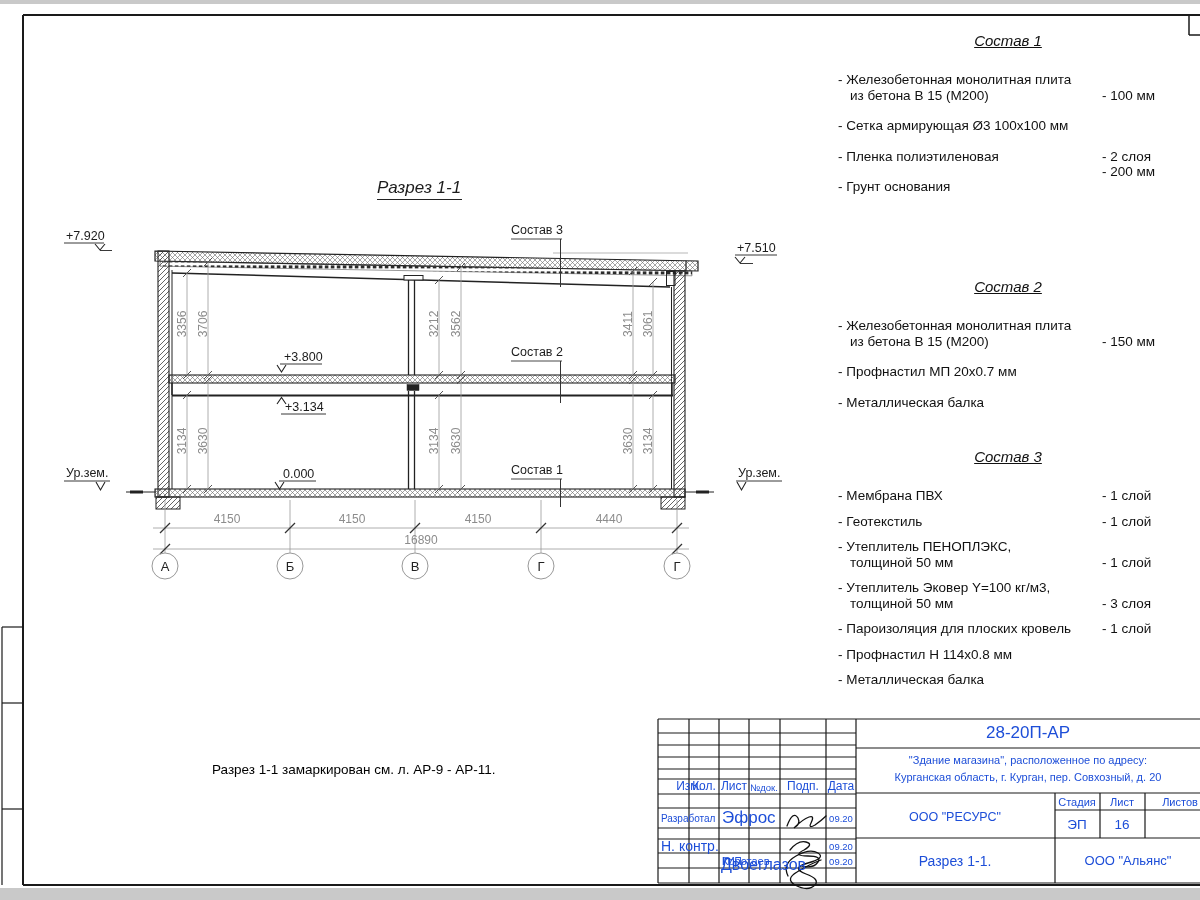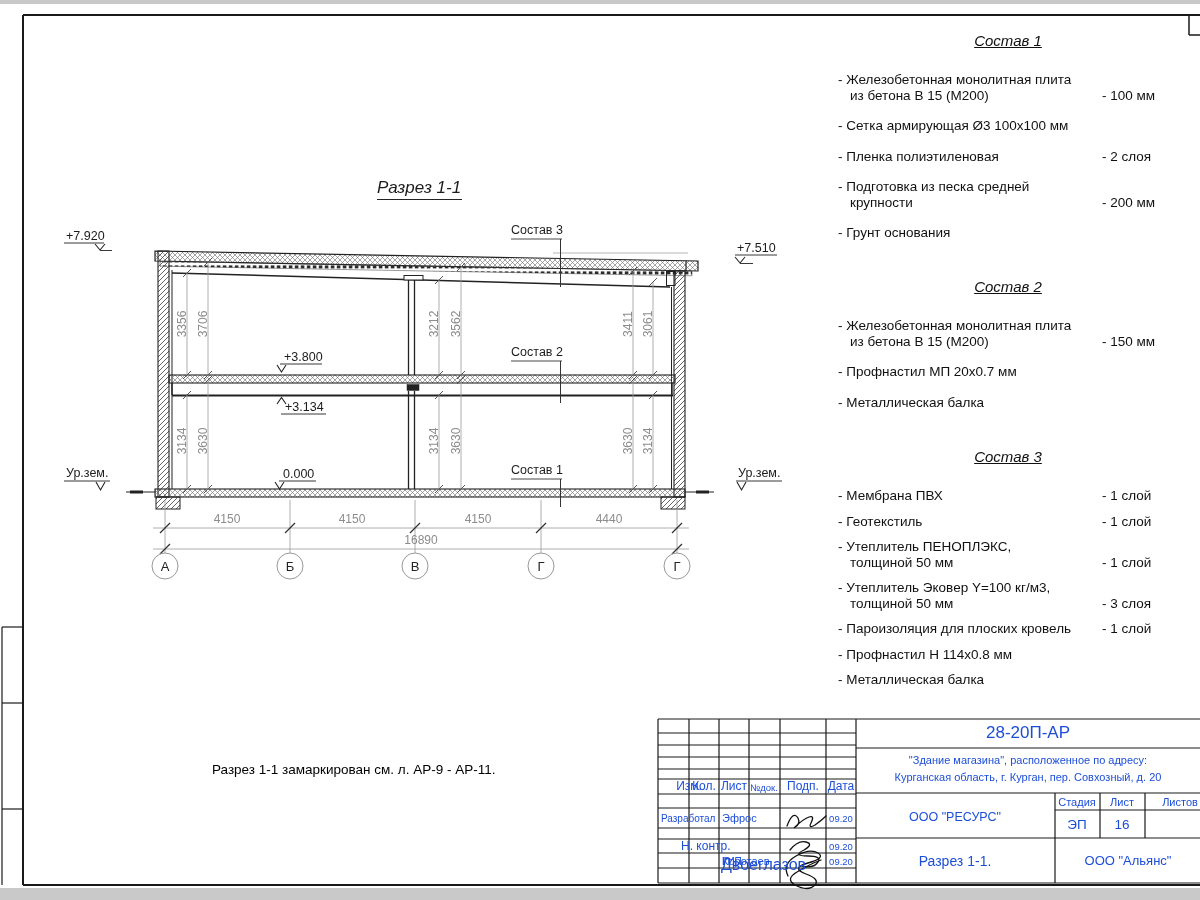--- a/index.html
+++ b/index.html
@@ -277,22 +277,21 @@
     <path d="M788,876 q-6,-12 8,-20 q14,-8 22,-3 q8,5 -10,10 q-18,5 -2,11 q14,5 9,11 q-7,7 -20,0 q-10,-6 2,-13 q13,-8 24,-12"></path>
   </g>
 </svg>
 
 <div class="comp" style="left:838px;top:30px;">
   <div class="comp-title"><span>Состав 1</span></div>
   <div class="comp-item m15"><span>- Железобетонная  монолитная плита
 из бетона В 15 (М200)</span><span class="comp-val">- 100 мм</span></div>
   <div class="comp-item m15"><span>- Сетка армирующая Ø3 100х100 мм</span></div>
   <div class="comp-item m15"><span>- Пленка полиэтиленовая</span><span class="comp-val">-  2 слоя</span></div>
-  <div class="comp-item m15"><span>- Подготовка из песка средней
-крупности</span><span class="comp-val">- 200 мм</span></div>
+  <div class="comp-item m15"><span class="comp-val">- 200 мм</span></div>
   <div class="comp-item m15"><span>- Грунт основания</span></div>
 </div>
 
 <div class="comp" style="left:838px;top:276px;">
   <div class="comp-title"><span>Состав 2</span></div>
   <div class="comp-item m15"><span>- Железобетонная  монолитная плита
 из бетона В 15 (М200)</span><span class="comp-val">- 150 мм</span></div>
   <div class="comp-item m15"><span>- Профнастил МП 20х0.7 мм</span></div>
   <div class="comp-item m15"><span>- Металлическая балка</span></div>
 </div>
@@ -325,20 +324,20 @@
 <div class="tb c" style="left:1122px;top:824px;font-size:13.5px;">16</div>
 
 <div class="tb c" style="left:673px;top:786px;font-size:12px;margin-left:16px;">Изм.</div>
 <div class="tb c" style="left:704px;top:786px;font-size:12px;">Кол.</div>
 <div class="tb c" style="left:734px;top:786px;font-size:12px;">Лист</div>
 <div class="tb c" style="left:764px;top:787px;font-size:9.5px;">№док.</div>
 <div class="tb c" style="left:803px;top:786px;font-size:12px;">Подп.</div>
 <div class="tb c" style="left:841px;top:786px;font-size:12px;">Дата</div>
 
 <div class="tb l" style="left:661px;top:818px;font-size:10px;">Разработал</div>
-<div class="tb l" style="left:722px;top:818px;font-size:11px;text-align:center;">Эфрос</div>
+<div class="tb l" style="left:722px;top:818px;font-size:17px;text-align:center;">Эфрос</div>
 <div class="tb c" style="left:841px;top:818px;font-size:9.5px;">09.20</div>
-<div class="tb l" style="left:661px;top:846px;font-size:12px;margin-left:20px;">Н. контр.</div>
+<div class="tb l" style="left:661px;top:846px;font-size:14px;">Н. контр.</div>
 <div class="tb l" style="left:721px;top:846px;font-size:16px;margin-top:19px;">Двоеглазов</div>
 <div class="tb c" style="left:841px;top:846px;font-size:9.5px;">09.20</div>
 <div class="tb l" style="left:678px;top:861px;font-size:10px;padding-left:44px;">ГИП</div>
 <div class="tb l" style="left:722px;top:861px;font-size:11px;">Коротаев</div>
 <div class="tb c" style="left:841px;top:861px;font-size:9.5px;">09.20</div>
 
 </body></html>

